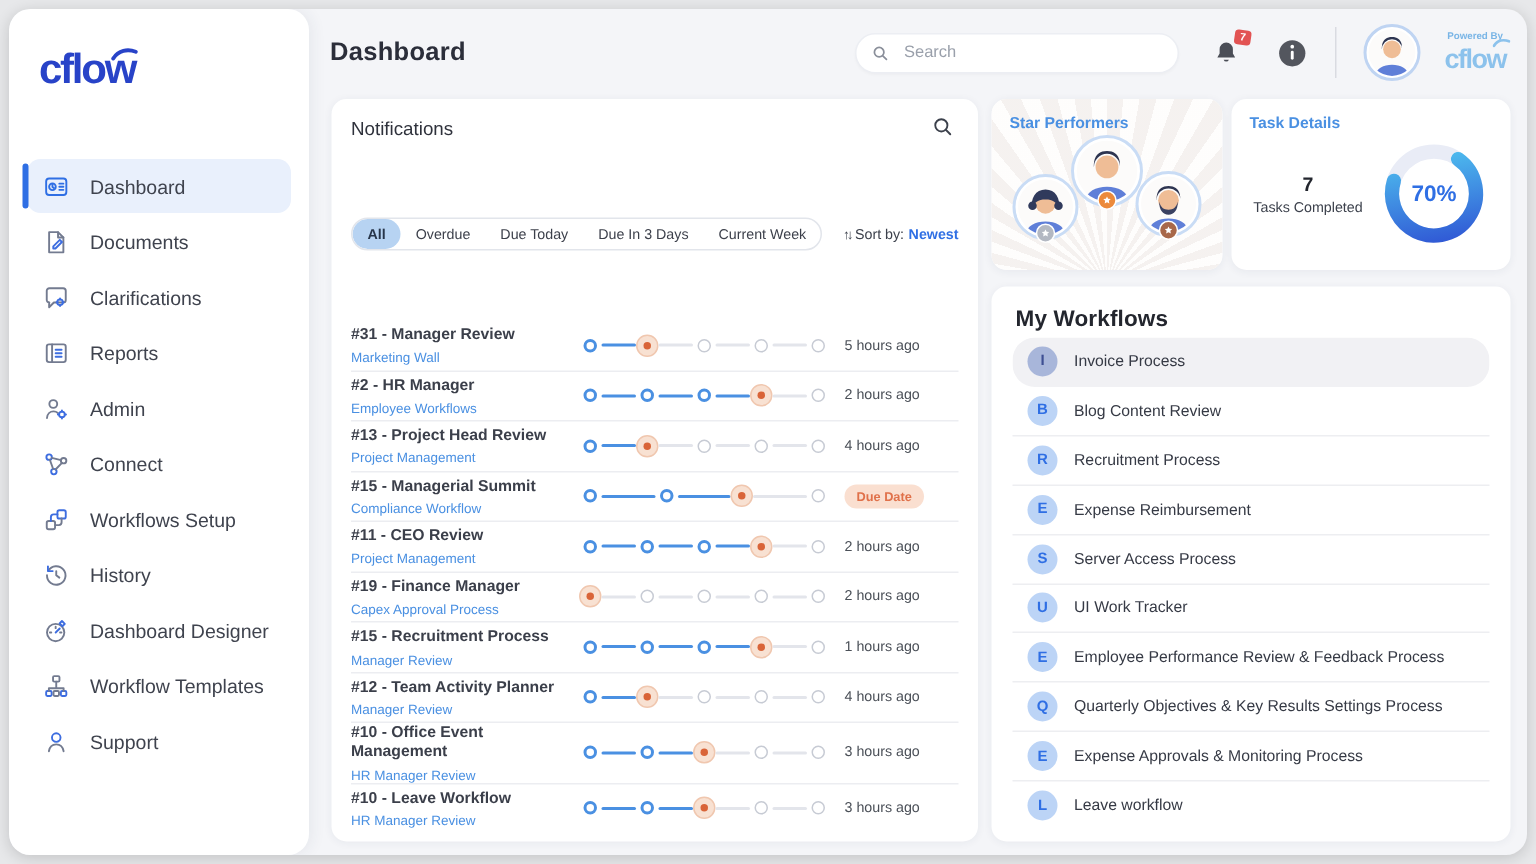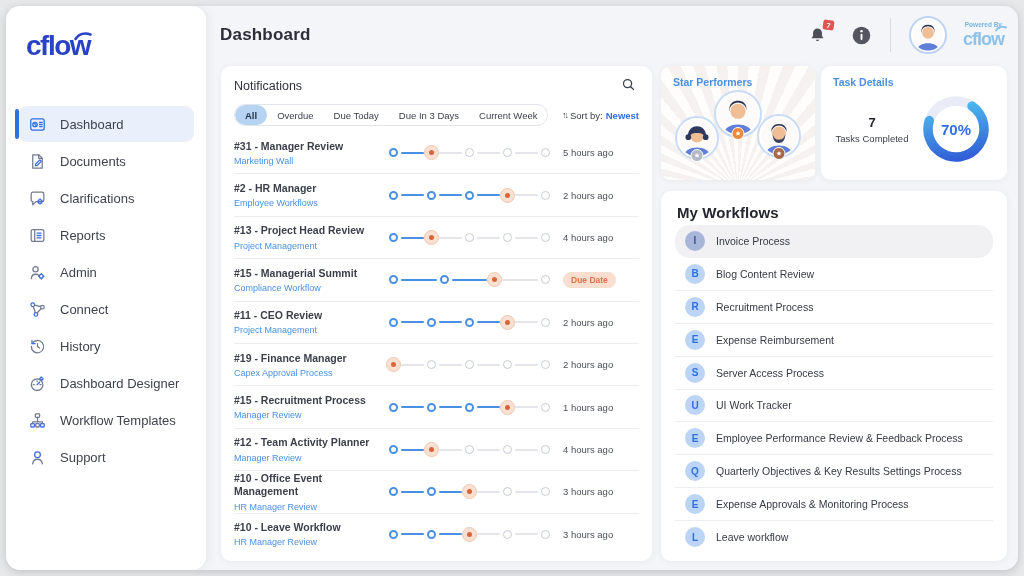--- a/index.html
+++ b/index.html
@@ -31,21 +31,21 @@
   .badge{position:absolute;top:-6px;right:-7px;background:#E25353;color:#fff;font-size:7px;font-weight:700;min-width:11px;height:10px;border-radius:2.5px;display:flex;align-items:center;justify-content:center;transform:rotate(8deg);padding:0 2px;}
   .vdiv{width:1px;height:34px;background:#d9dbe1;margin:0 4px;}
   .avatar{width:38px;height:38px;border-radius:50%;border:2px solid #BFD4F2;background:#fff;overflow:hidden;cursor:pointer;flex:0 0 auto;}
   .powered{display:flex;flex-direction:column;align-items:flex-end;line-height:1;margin-left:2px;}
   .powered .pb{font-size:6.5px;color:#79b5e6;font-weight:700;margin-bottom:1px;margin-right:2px;}
   .powered .plogo{font-size:18px;font-weight:700;color:#8CC2EC;letter-spacing:-1px;position:relative;}
   .powered .plogo svg{position:absolute;right:-3px;top:-5px;}
   
   .content{flex:1;display:flex;gap:9px;padding:8px 4px 9px 15px;min-height:0;}
   .card{background:#fff;border-radius:10px;box-shadow:0 1px 6px rgba(40,50,80,.06);}
-  .notif{width:431px;flex:0 0 auto;display:flex;flex-direction:column;padding:11px 13px 6px 13px;min-height:0;}
+  .notif{width:431px;flex:0 0 auto;display:flex;flex-direction:column;padding:11px 13px 6px 13px;min-height:0;gap:41px;}
   .notif-head{display:flex;align-items:center;justify-content:space-between;}
   .notif-title{font-size:12.5px;color:#2f323c;font-weight:400;}
   .nsearch{width:18px;height:18px;color:#555;}
   .notif-sub{display:flex;align-items:center;justify-content:space-between;margin-top:9px;}
   .tabs{display:flex;align-items:center;background:#fff;border:1px solid #E2E5EB;border-radius:13px;height:22px;overflow:hidden;}
   .tab{font-size:9.5px;color:#3b3f4a;padding:0 10px;height:100%;display:flex;align-items:center;cursor:pointer;white-space:nowrap;}
   .tab.active{background:#B7D3F2;border-radius:13px;font-weight:700;color:#27354a;}
   .sort{font-size:9.5px;color:#3c414c;display:flex;align-items:center;gap:3px;cursor:pointer;white-space:nowrap;}
   .sort .sicon{font-size:9px;letter-spacing:-2px;color:#3c414c;}
   .sort .sval{color:#2F6FE4;font-weight:700;}
@@ -166,20 +166,31 @@
               <circle cx="18.2" cy="9" r="2.3"></circle>
               <circle class="a" cx="10" cy="18.2" r="2.3"></circle>
               <path d="M8.2 6.6l7.8 1.9M16.8 10.8l-5.4 5.6M6.6 8.2l2.8 7.8"></path>
             </svg>
           </span>
           <span class="nlabel">Connect</span>
         </div>
         <div class="nav-item">
           <span class="nicon">
             <svg viewBox="0 0 24 24" fill="none" stroke="currentColor" stroke-width="1.6" stroke-linecap="round" stroke-linejoin="round">
+              <rect x="4" y="13" width="7" height="7" rx="1.6"></rect>
+              <rect class="a" x="13" y="4" width="7" height="7" rx="1.6"></rect>
+              <path class="a" d="M7.5 13V9.8a2.3 2.3 0 0 1 2.3-2.3H13"></path>
+              <path d="M16.5 11v3.2a2.3 2.3 0 0 1-2.3 2.3H11"></path>
+            </svg>
+          </span>
+          <span class="nlabel">Workflows Setup</span>
+        </div>
+        <div class="nav-item">
+          <span class="nicon">
+            <svg viewBox="0 0 24 24" fill="none" stroke="currentColor" stroke-width="1.6" stroke-linecap="round" stroke-linejoin="round">
               <path d="M5.3 8.2A7.8 7.8 0 1 1 4.2 12"></path>
               <path class="a" d="M5 4.5v4h4"></path>
               <path d="M12 8.5V12l2.6 2"></path>
             </svg>
           </span>
           <span class="nlabel">History</span>
         </div>
         <div class="nav-item">
           <span class="nicon">
             <svg viewBox="0 0 24 24" fill="none" stroke="currentColor" stroke-width="1.6" stroke-linecap="round" stroke-linejoin="round">
@@ -212,20 +223,27 @@
           </span>
           <span class="nlabel">Support</span>
         </div>
       </nav>
   </aside>
 
   <main class="main">
     <header class="topbar">
       <h1>Dashboard</h1>
       <div class="tspacer"></div>
+      <div class="search">
+        <svg width="13" height="13" viewBox="0 0 24 24" fill="none" stroke="#8a8f9a" stroke-width="2.4" stroke-linecap="round">
+            <circle cx="10.5" cy="10.5" r="6.5"></circle>
+            <path d="M15.5 15.5 L20.5 20.5"></path>
+          </svg>
+        <input placeholder="Search" style="">
+      </div>
       <button class="iconbtn" style="margin-left:8px;">
         <svg width="19" height="19" viewBox="0 0 24 24" fill="#4b4e57">
             <path d="M12 3a5.6 5.6 0 0 0-5.6 5.6v3.6L4.5 15.6h15L17.6 12.2V8.6A5.6 5.6 0 0 0 12 3z"></path>
             <path d="M9.8 17.4a2.3 2.3 0 0 0 4.4 0z"></path>
           </svg>
         <span class="badge">7</span>
       </button>
       <button class="iconbtn" style="margin-left:10px;">
         <svg width="21" height="21" viewBox="0 0 24 24">
             <circle cx="12" cy="12" r="10" fill="#53565e"></circle>

